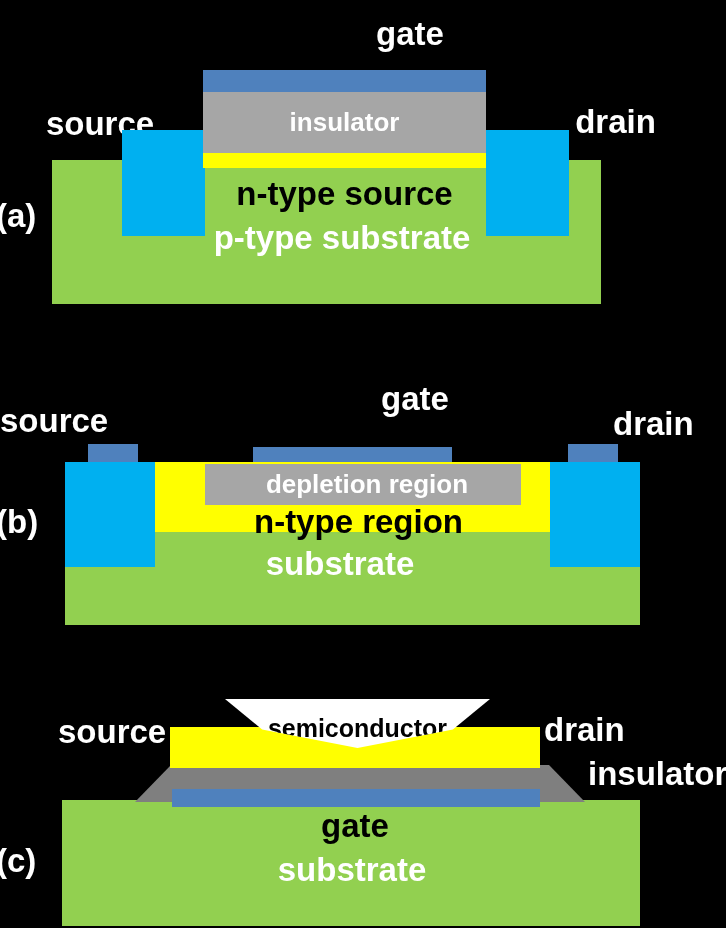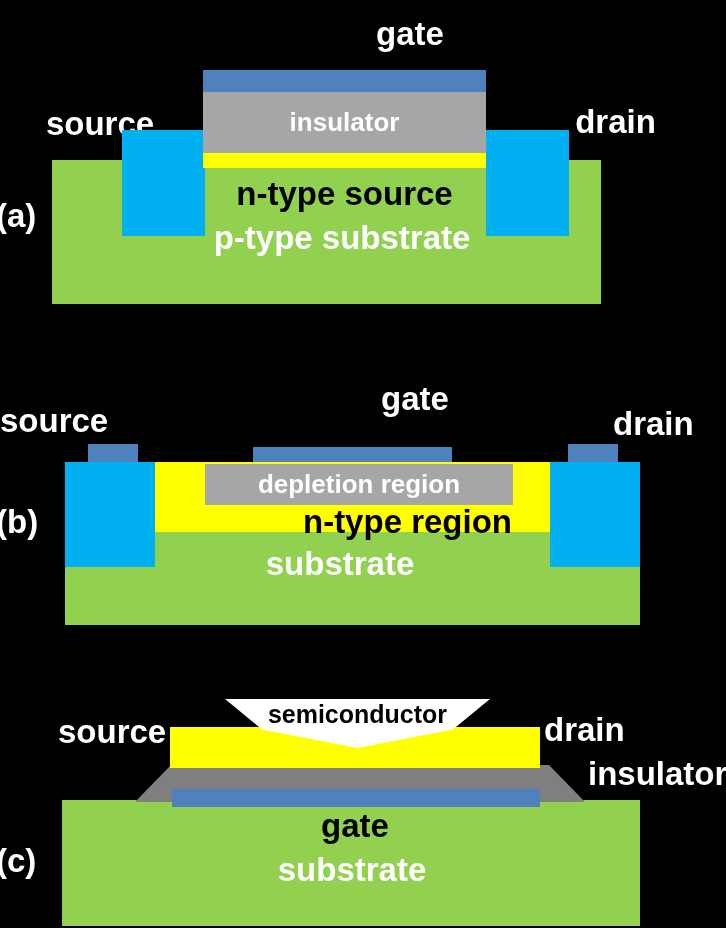--- a/index.html
+++ b/index.html
@@ -65,35 +65,35 @@
     <div class="shape fill-blue" style="left:253px;top:447px;width:199px;height:15px;z-index:2;"></div>
     <div class="shape fill-blue" style="left:568px;top:444px;width:50px;height:18px;z-index:2;"></div>
 
     <div class="shape fill-yellow" style="left:65px;top:462px;width:575px;height:70px;z-index:1;"></div>
 
     <div class="shape fill-green" style="left:65px;top:532px;width:575px;height:93px;z-index:0;"></div>
 
     <div class="shape fill-cyan" style="left:65px;top:462px;width:90px;height:105px;z-index:2;"></div>
     <div class="shape fill-cyan" style="left:550px;top:462px;width:90px;height:105px;z-index:2;"></div>
 
-    <div class="shape fill-gray flexc" style="left:205px;top:464px;width:308px;height:41px;z-index:3;">
+    <div class="shape fill-gray flexc" style="left:205px;top:464px;width:308px;height:41px;z-index:3;padding-left:8px;">
       <span class="lbl" style="position:static;font-size:26px;">depletion region</span>
     </div>
 
-    <div class="lbl black center" style="left:205px;top:504px;width:307px;z-index:3;text-align:right;">n-type region</div>
+    <div class="lbl black center" style="left:205px;top:504px;width:307px;z-index:3;">n-type region</div>
     <div class="lbl center" style="left:240px;top:546px;width:200px;z-index:3;">substrate</div>
     <div class="lbl" style="left:-4px;top:504px;">(b)</div>
   </div>
 
   <div>
 
     <div class="shape fill-white" style="left:225px;top:699px;width:265px;height:49px;z-index:3;
          clip-path:polygon(0 0,100% 0,86% 62%,50% 100%,14% 62%);
          display:flex;justify-content:center;align-items:flex-start;">
-      <span class="lbl black" style="position:static;font-size:25px;padding-top:2px;">semiconductor</span>
+      <span class="lbl black" style="position:static;font-size:25px;padding-top:16px;">semiconductor</span>
     </div>
 
     <div class="shape fill-yellow" style="left:170px;top:727px;width:370px;height:41px;z-index:2;"></div>
 
     <div class="lbl" style="left:58px;top:714px;">source</div>
     <div class="lbl" style="left:544px;top:712px;">drain</div>
 
     <div class="shape fill-darkgray" style="left:135px;top:765px;width:450px;height:37px;z-index:1;
          clip-path:polygon(8% 0,92% 0,100% 100%,0 100%);"></div>
     <div class="lbl" style="left:588px;top:756px;">insulator</div>

